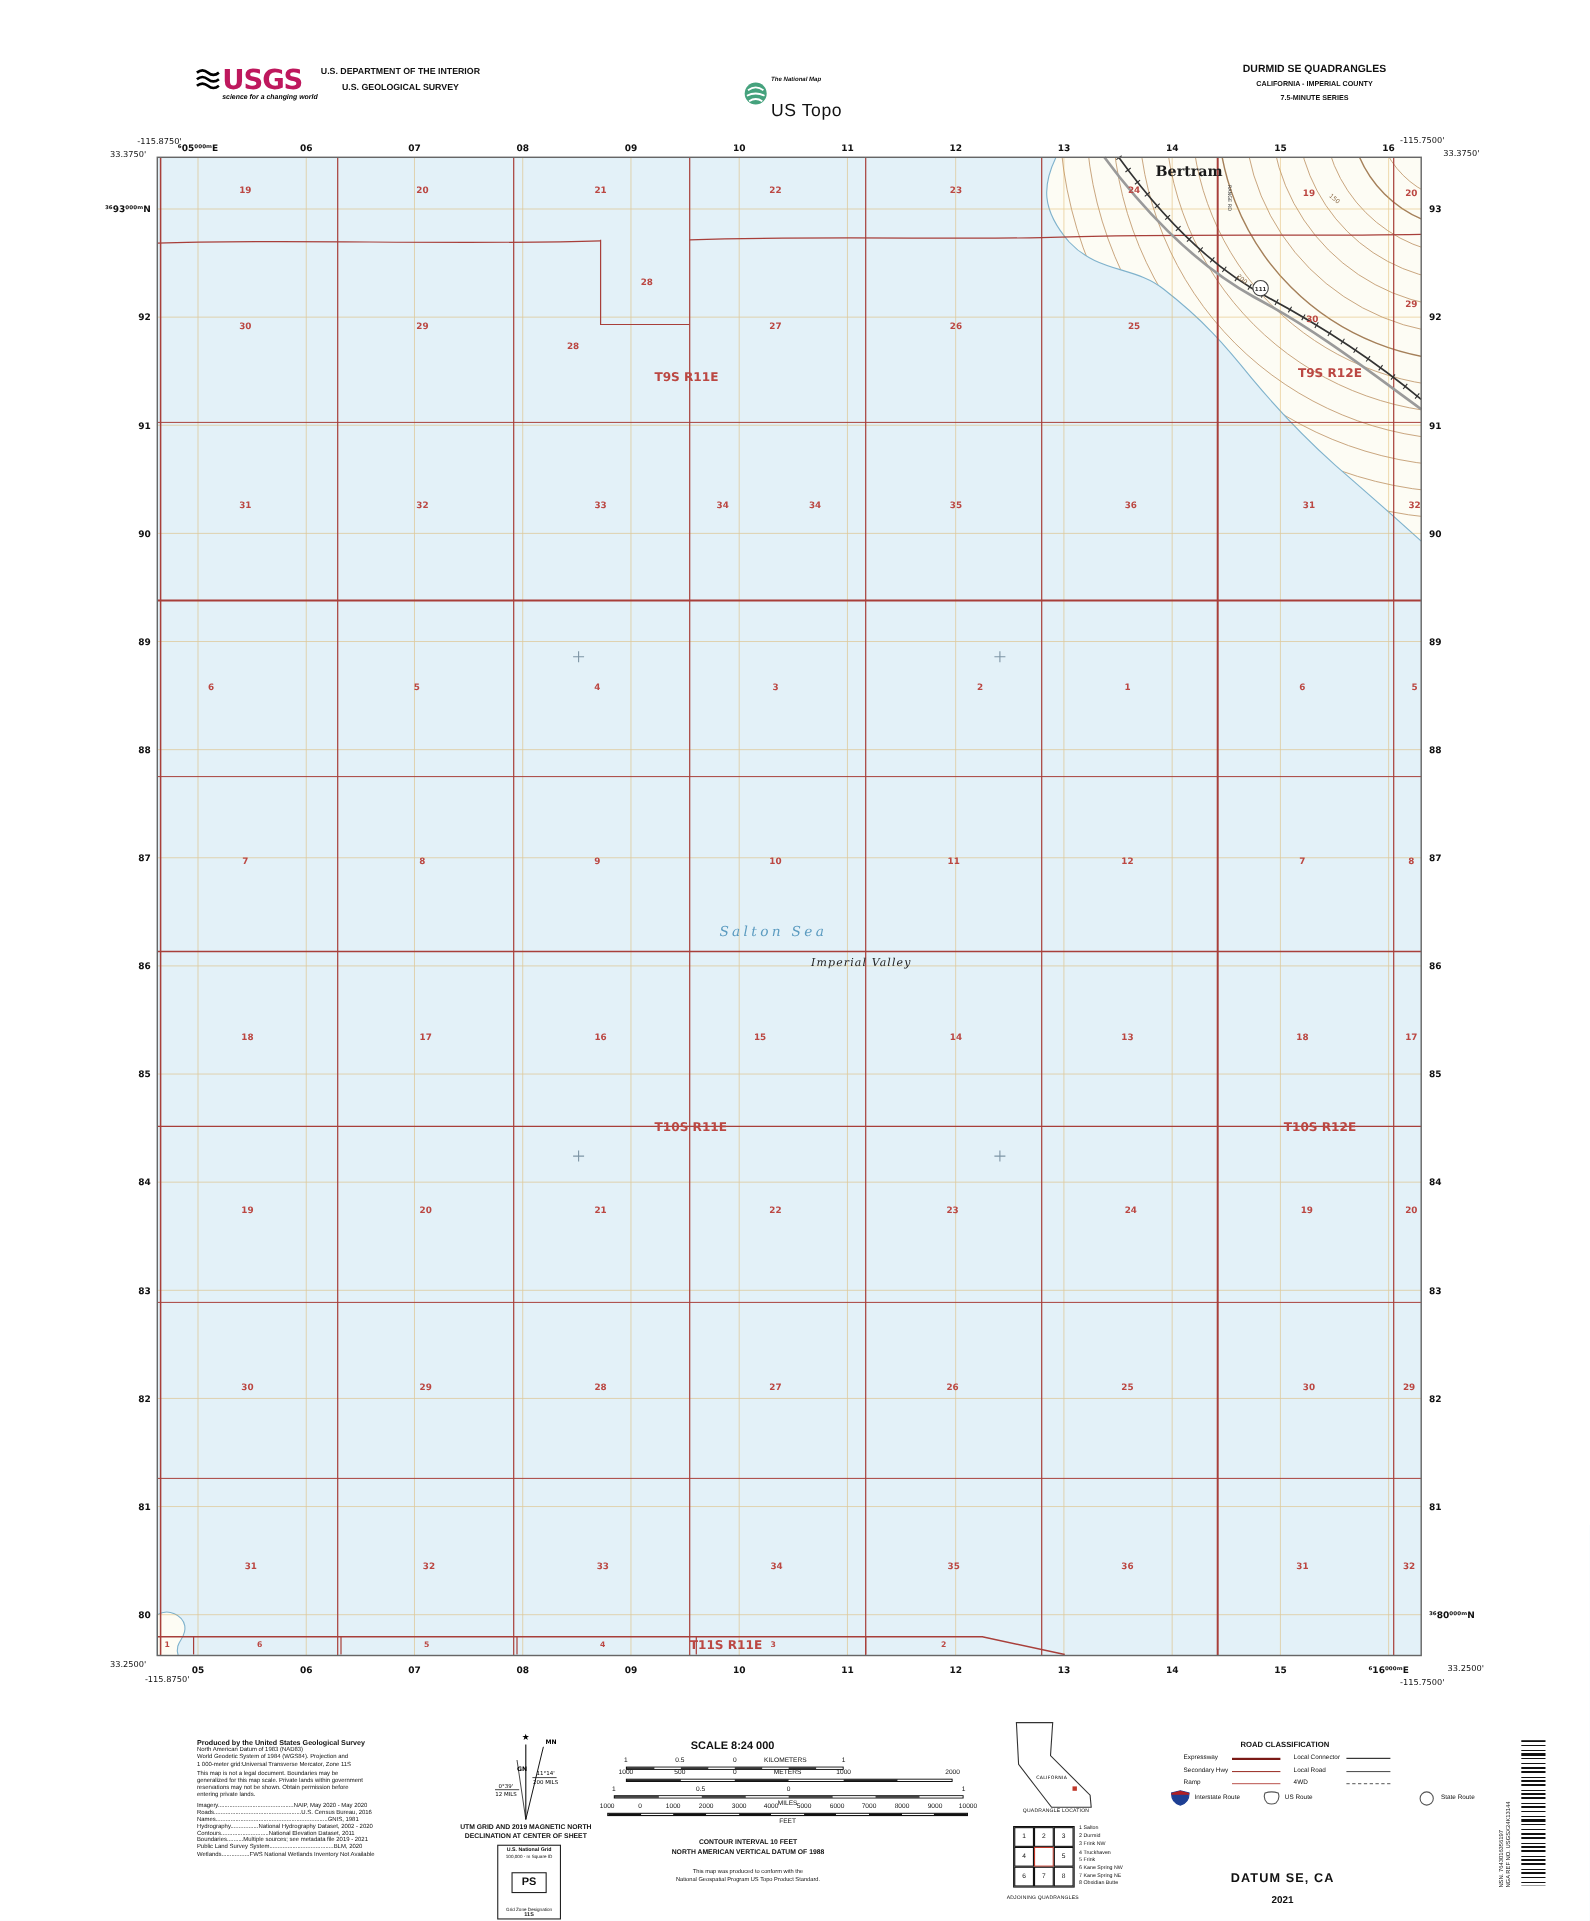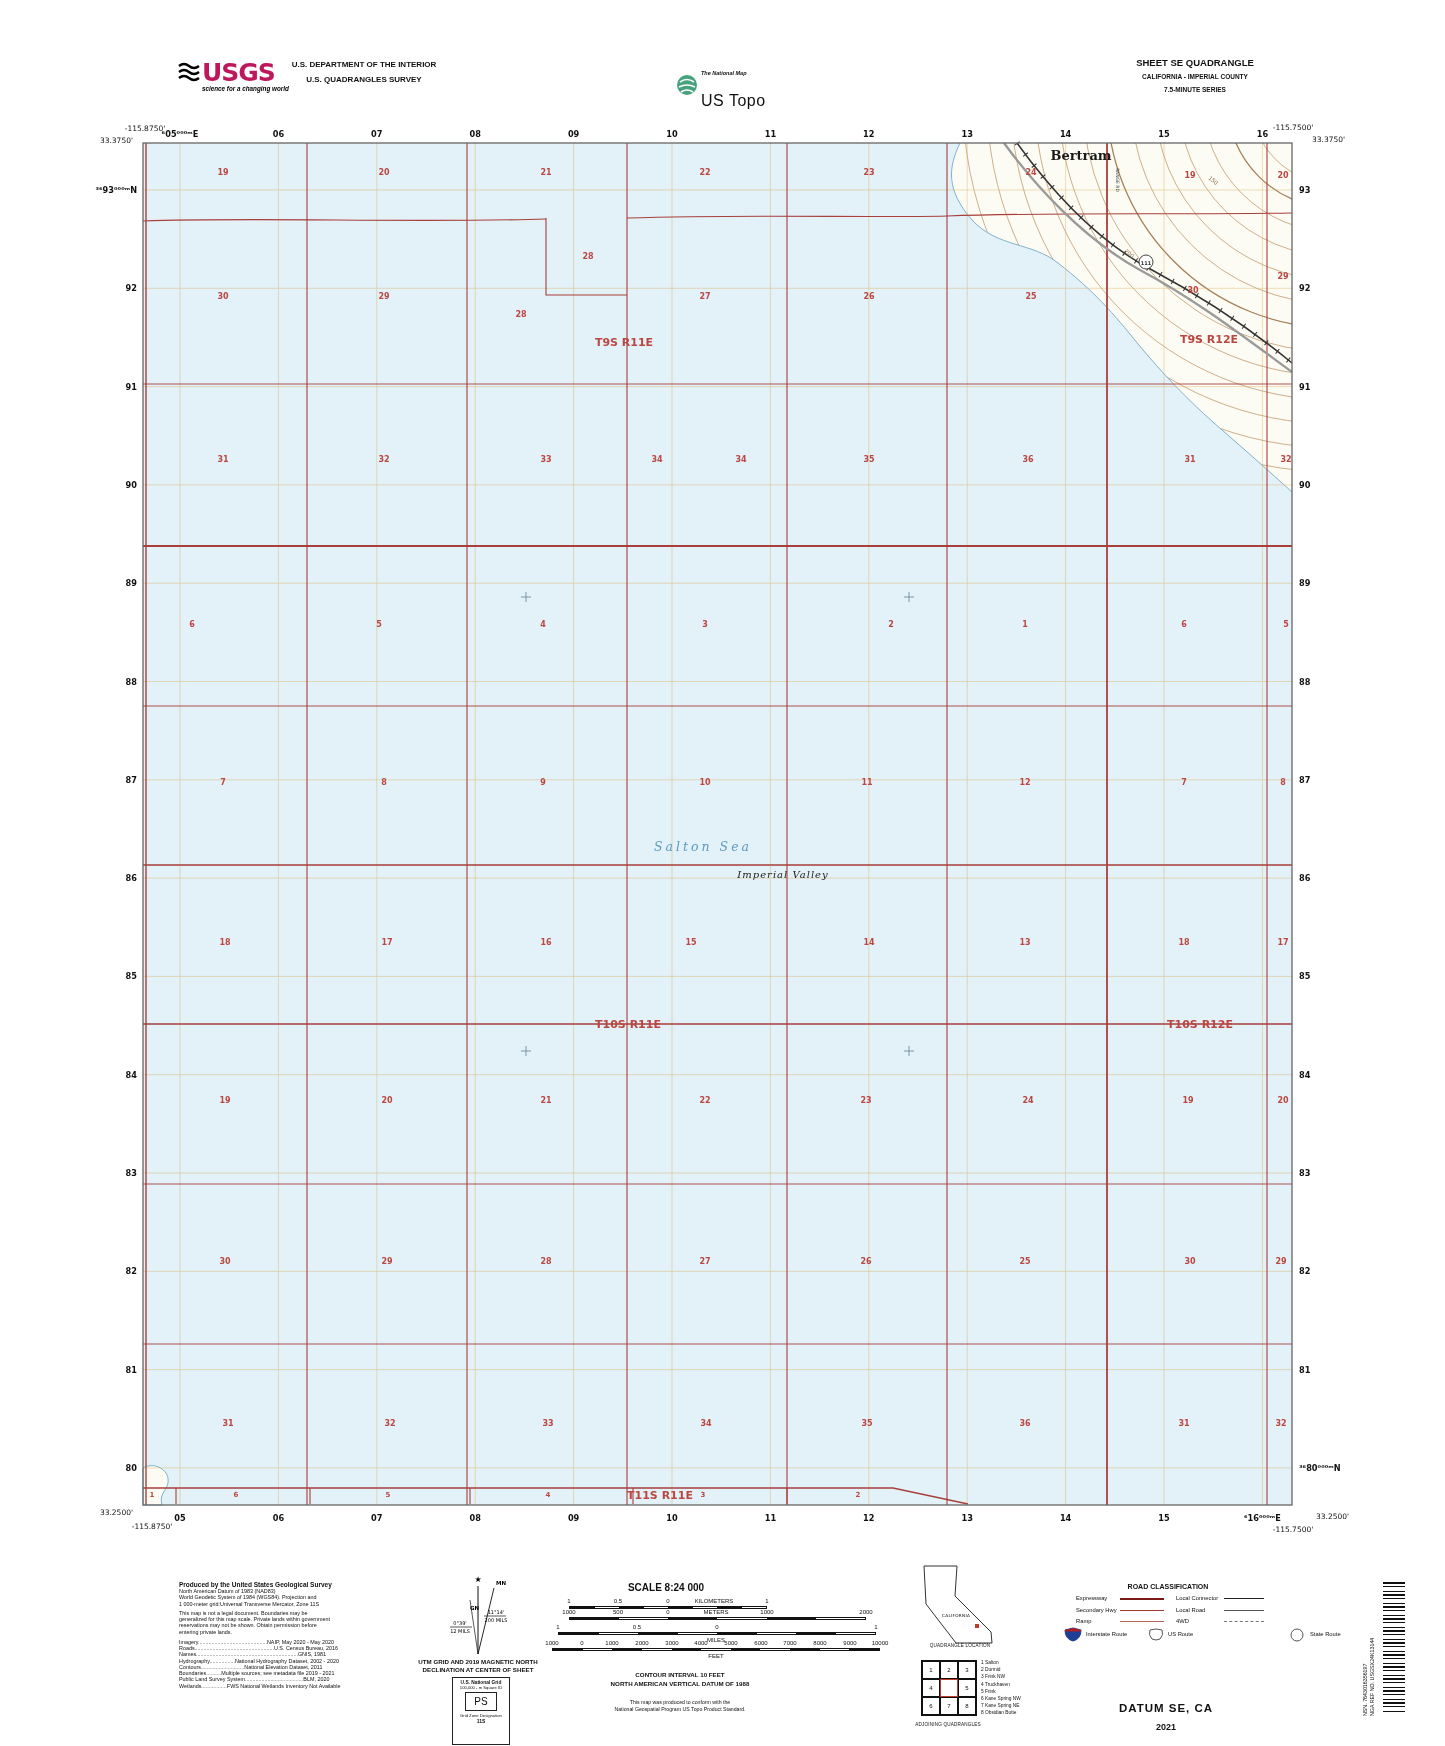--- a/index.html
+++ b/index.html
@@ -40,53 +40,53 @@
   .quadgrid{position:absolute;display:grid;grid-template-columns:repeat(3,18px);grid-template-rows:repeat(3,18px);border:1.4px solid #111;}
   .quadgrid div{border:0.7px solid #111;font-size:6px;display:flex;align-items:center;justify-content:center;}
   .quadgrid div.center{border:1.6px solid #c0392b;}
   .qlist{position:absolute;font-size:4.8px;line-height:7.2px;white-space:nowrap;}
   .barcode{position:absolute;left:1383px;top:1582px;width:22px;height:132px;
      background:repeating-linear-gradient(to bottom,#111 0 2px,#fff 2px 4px,#111 4px 5.5px,#fff 5.5px 9px,#111 9px 10px,#fff 10px 12px);}
   .bc-text{position:absolute;left:1362px;top:1716px;transform:rotate(-90deg);transform-origin:0 0;
      width:140px;font-size:5.3px;line-height:7px;white-space:nowrap;color:#111;}
   .usng{position:absolute;left:452px;top:1677px;width:58px;height:68px;border:1px solid #222;font-size:4.2px;text-align:center;box-sizing:border-box;}
   .usng .t1{font-size:4.8px;font-weight:bold;margin-top:2px;}
-  .usng .ps{font-size:10px;font-weight:normal;border:0.8px solid #222;width:30px;margin:2px auto;padding:3px 0;}
+  .usng .ps{font-size:10px;font-weight:bold;border:0.8px solid #222;width:30px;margin:12px auto;padding:3px 0;}
   .title-big{font-size:11.5px;font-weight:bold;letter-spacing:1px;transform:translateX(-50%);white-space:nowrap;}
   .title-yr{font-size:9px;font-weight:bold;transform:translateX(-50%);}
 </style>
 </head>
 <body>
 
 <div class="page">
 
   <div class="abs" style="left:178px;top:60px;display:flex;align-items:flex-start;">
     <svg width="22" height="26" viewBox="0 0 22 26">
       <path d="M1,6 Q6,2 11,6 T21,6" fill="none" stroke="#000" stroke-width="2.4"></path>
       <path d="M1,12 Q6,8 11,12 T21,12" fill="none" stroke="#000" stroke-width="2.4"></path>
       <path d="M1,18 Q6,14 11,18 T21,18" fill="none" stroke="#000" stroke-width="2.4"></path>
     </svg>
     <div style="margin-left:2px;">
       <div class="usgs-word">USGS</div>
       <div class="usgs-tag">science for a changing world</div>
     </div>
   </div>
   <div class="abs dept" style="left:364px;top:60px;">U.S. DEPARTMENT OF THE INTERIOR</div>
-  <div class="abs dept" style="left:364px;top:75px;">U.S. QUADRANGLES SURVEY</div>
+  <div class="abs dept" style="left:364px;top:75px;">U.S. GEOLOGICAL SURVEY</div>
 
   <div class="abs" style="left:676px;top:70px;">
     <svg width="22" height="24" viewBox="0 0 22 24" style="position:absolute;left:0;top:3px;">
       <circle cx="11" cy="12" r="10" fill="#45a27d"></circle>
       <path d="M4,9 Q11,4 18,9 M3,14 Q11,10 19,14 M5,19 Q11,15 17,19" stroke="#fff" stroke-width="1.6" fill="none"></path>
     </svg>
     <div class="tnm" style="position:absolute;left:25px;top:0;">The National Map</div>
     <div class="ustopo" style="position:absolute;left:25px;top:22px;">US Topo</div>
   </div>
 
-  <div class="abs quad-t" style="left:1195px;top:57px;">SHEET SE QUADRANGLE</div>
+  <div class="abs quad-t" style="left:1195px;top:57px;">DURMID SE QUADRANGLES</div>
   <div class="abs quad-s" style="left:1195px;top:73px;">CALIFORNIA - IMPERIAL COUNTY</div>
   <div class="abs quad-s" style="left:1195px;top:86px;">7.5-MINUTE SERIES</div>
 
   <svg class="abs" style="left:0;top:0;" width="1445" height="1746" viewBox="0 0 1445 1746">
     <defs>
       <clipPath id="landclip">
         <path d="M960,143 C948,168 946,190 972,220 C998,248 1032,242 1058,263 C1094,291 1114,314 1138,344 C1163,374 1186,398 1214,423 C1244,449 1270,472 1292,492 L1292,143 Z"></path>
       </clipPath>
     </defs>
 

